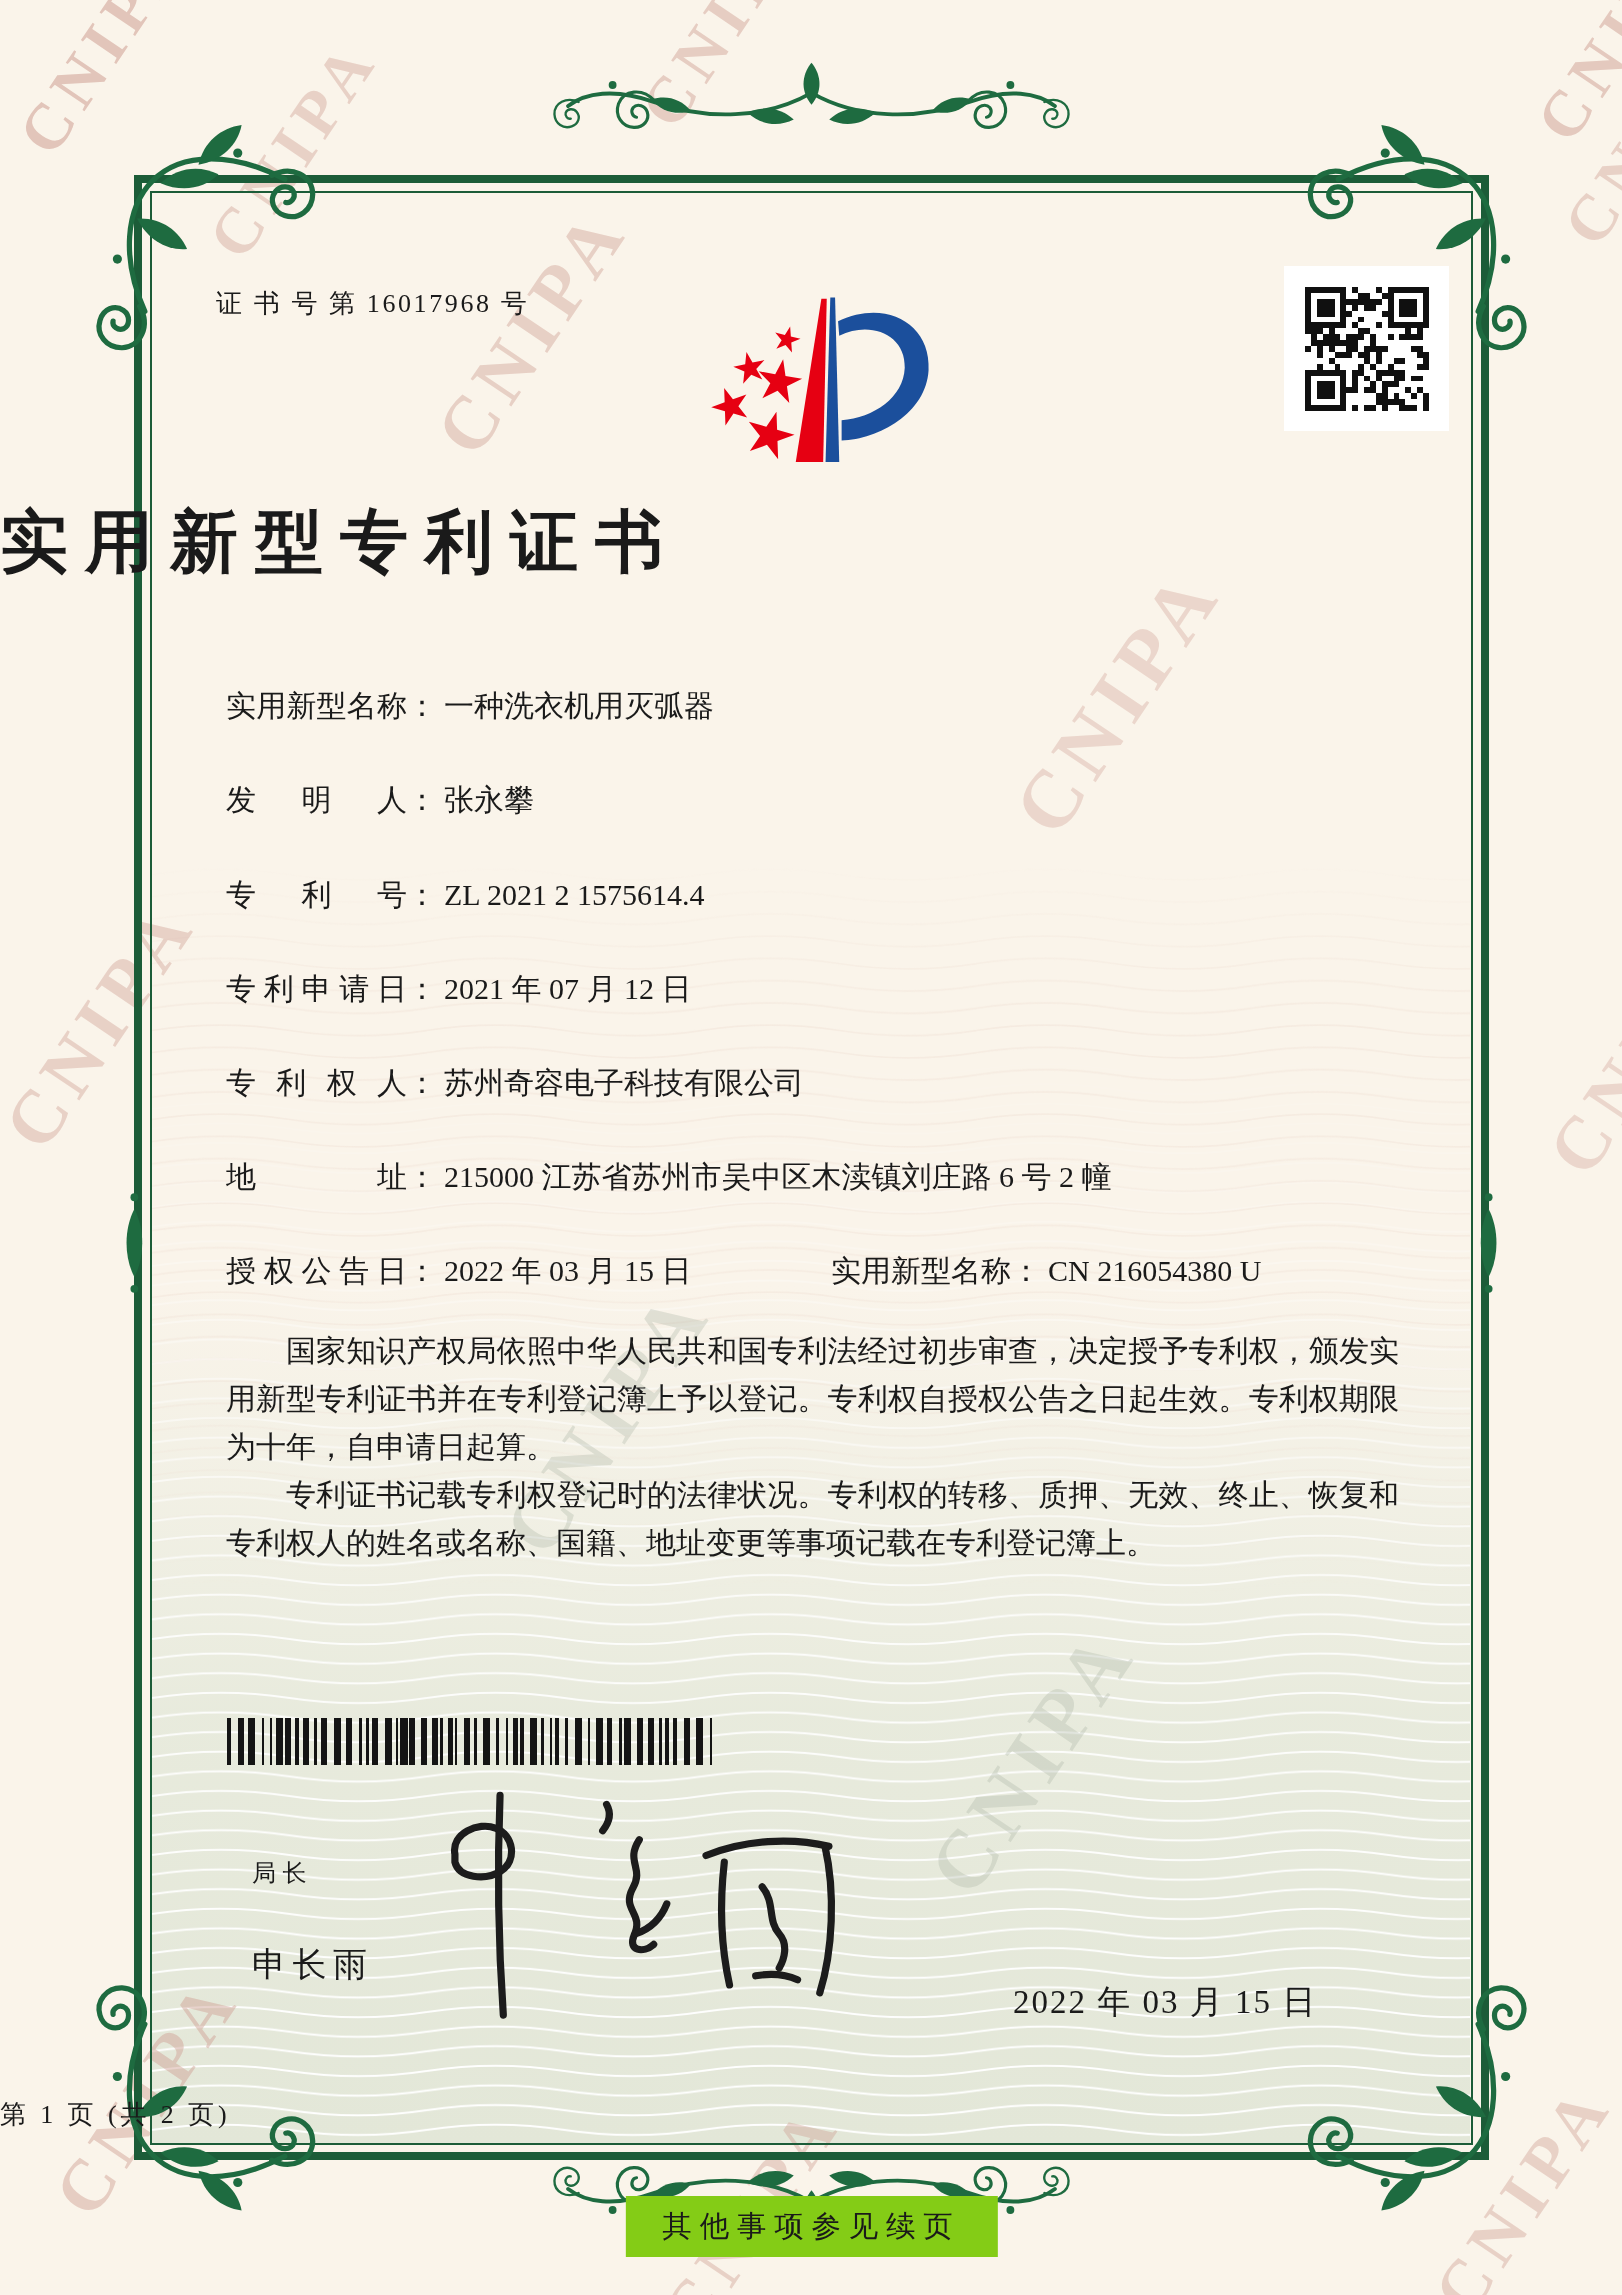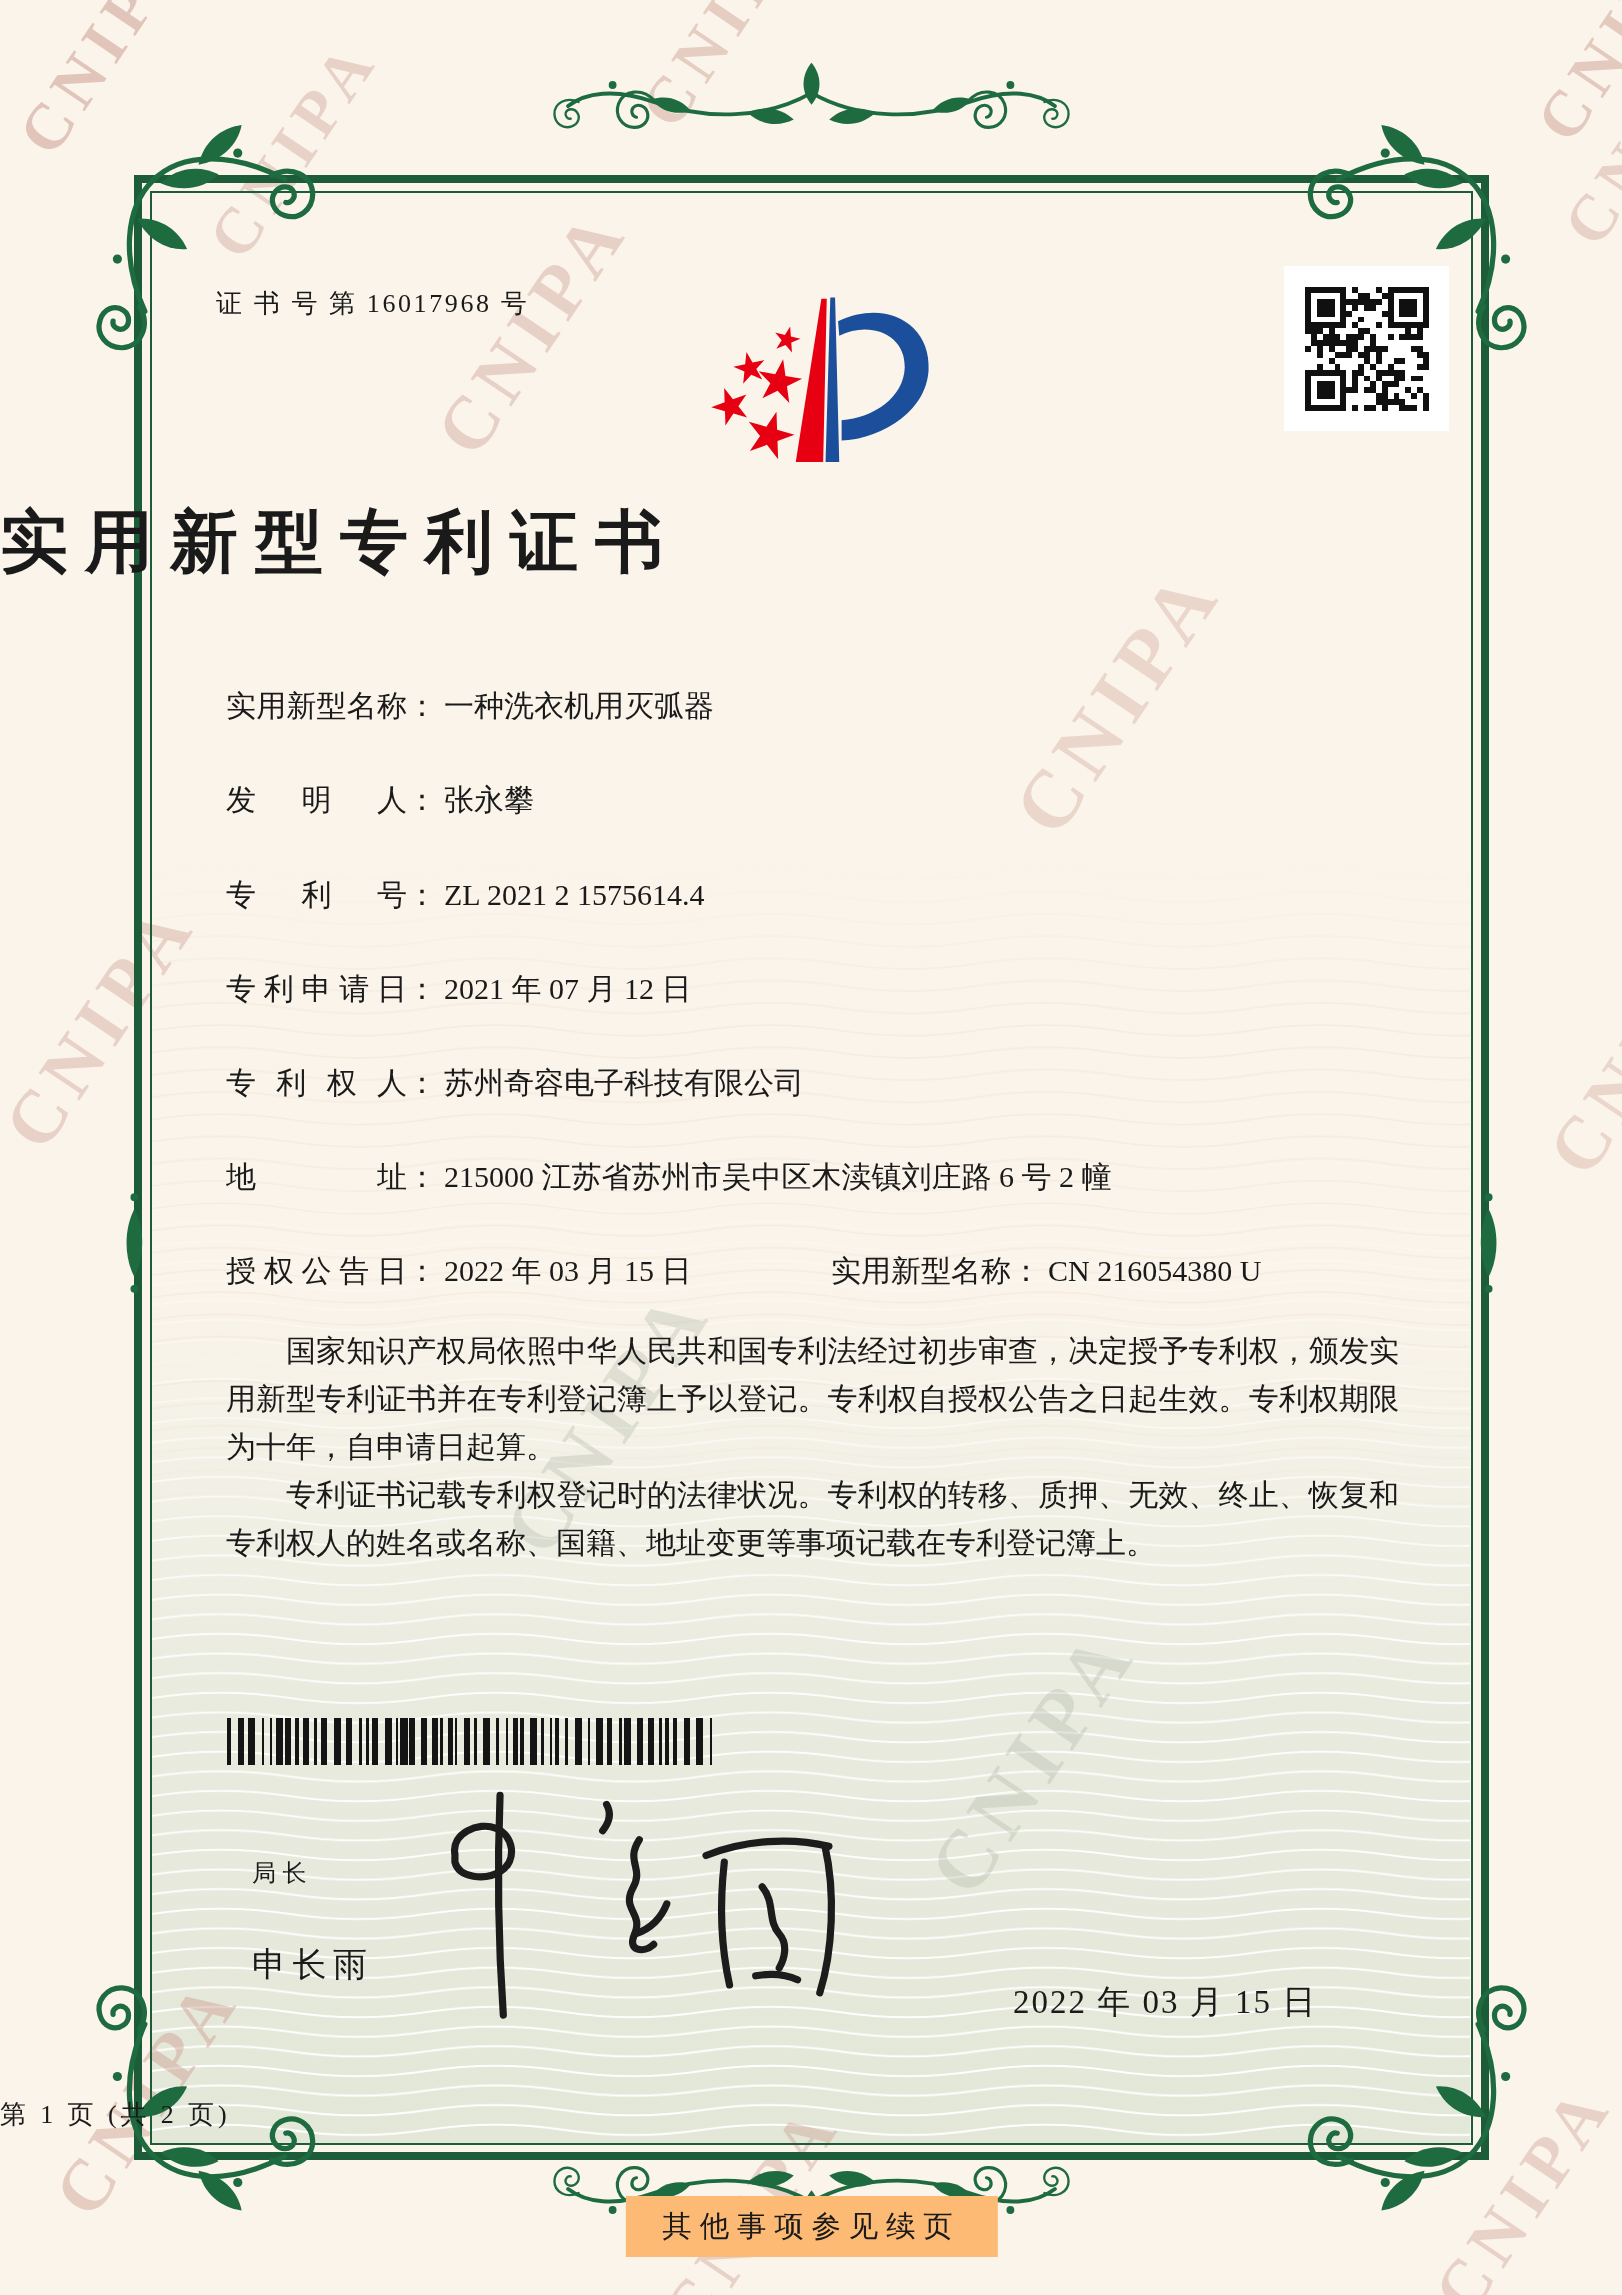--- a/index.html
+++ b/index.html
@@ -42,21 +42,21 @@
   .grant-value1{display:inline-block;width:365px;}
   .paras{position:absolute;left:226px;top:1327px;width:1173px;font-size:30px;line-height:48px;text-align:justify;}
   .paras p{margin:0;text-indent:2em;}
   .barcode{position:absolute;left:226px;top:1718px;}
   .signer-role{position:absolute;left:252px;top:1857px;font-size:24px;letter-spacing:6.5px;}
   .signer-name{position:absolute;left:252px;top:1942px;font-size:34px;letter-spacing:6.5px;}
   .signature{position:absolute;left:366px;top:1782px;}
   .issue-date{position:absolute;left:1013px;top:1980px;font-size:33px;letter-spacing:2px;}
   .page-info{position:absolute;left:0;top:2097px;width:100%;text-align:left;font-size:26px;letter-spacing:3.9px;}
   .cont-note{position:absolute;left:50%;top:2196px;transform:translateX(-50%);
-             background:#fdba74;padding:10.5px 37px;font-size:29.4px;letter-spacing:7.9px;white-space:nowrap;}
+             background:#84cc16;padding:10.5px 37px;font-size:29.4px;letter-spacing:7.9px;white-space:nowrap;}
 </style>
 </head>
 <body>
 
 <div class="page">
 
   <span class="wm" style="left:-19.6px;top:6.5px;font-size:65px;opacity:.55;">CNIPA</span>
   <span class="wm" style="left:602px;top:-19.6px;font-size:65px;opacity:.45;">CNIPA</span>
   <span class="wm" style="left:1498px;top:-6.5px;font-size:65px;opacity:.5;">CNIPA</span>
   <span class="wm" style="left:170px;top:111px;font-size:65px;opacity:.4;">CNIPA</span>

